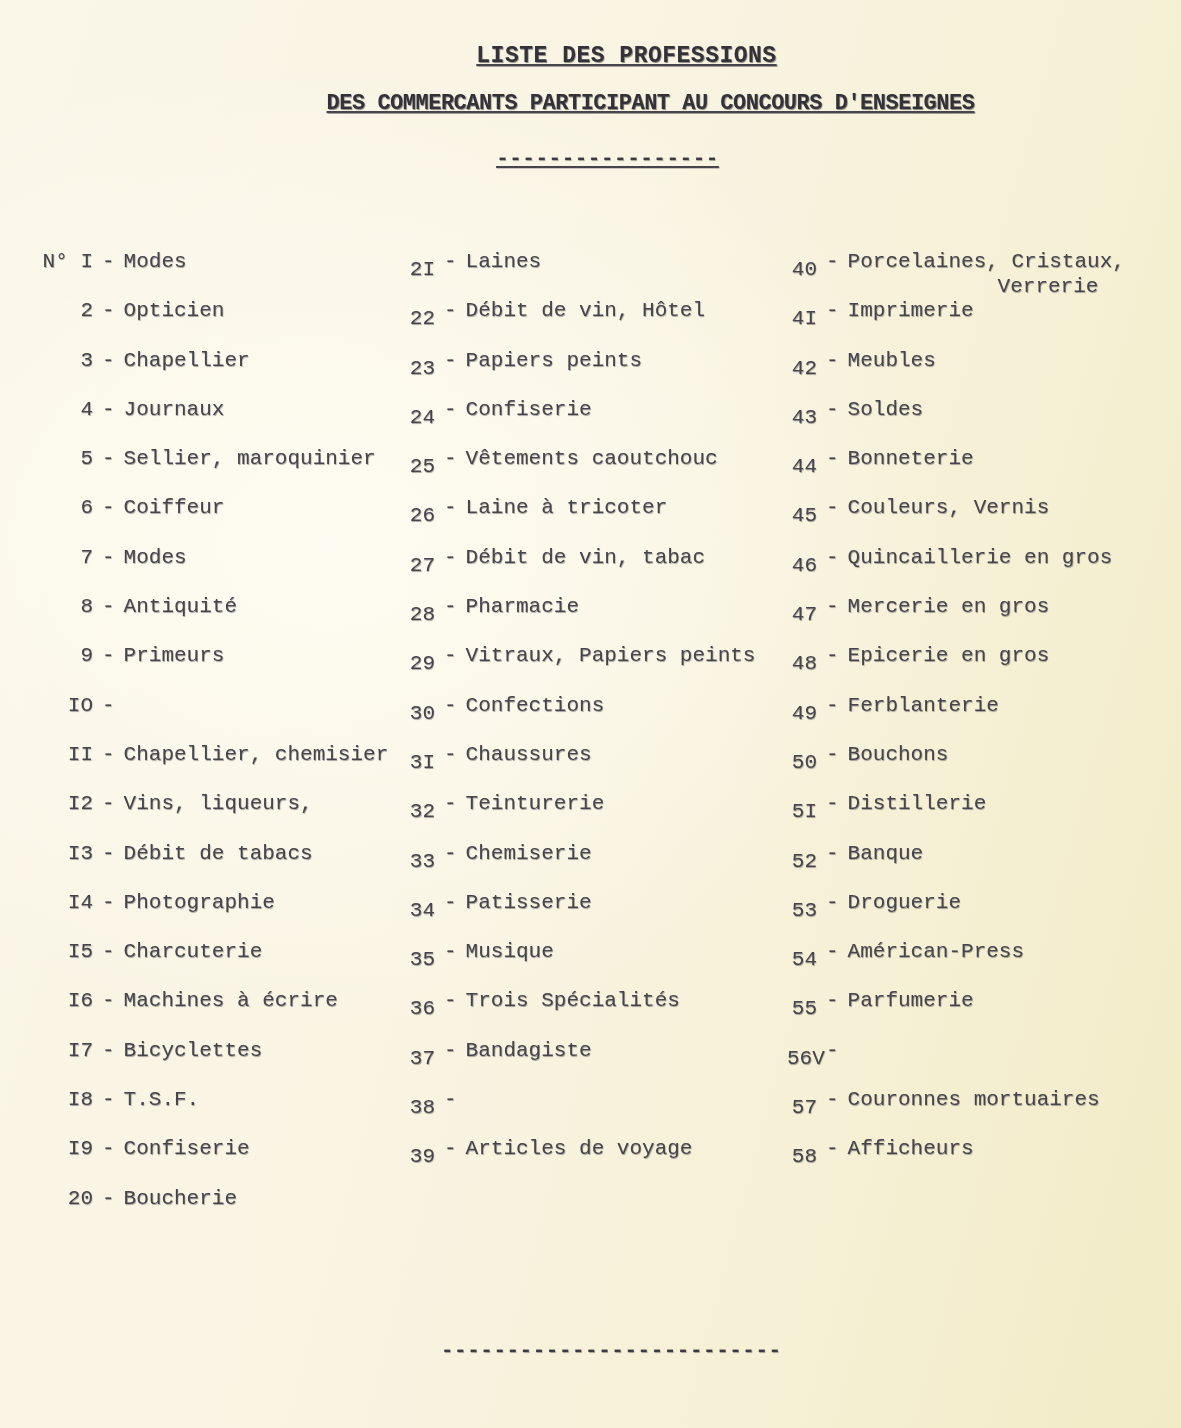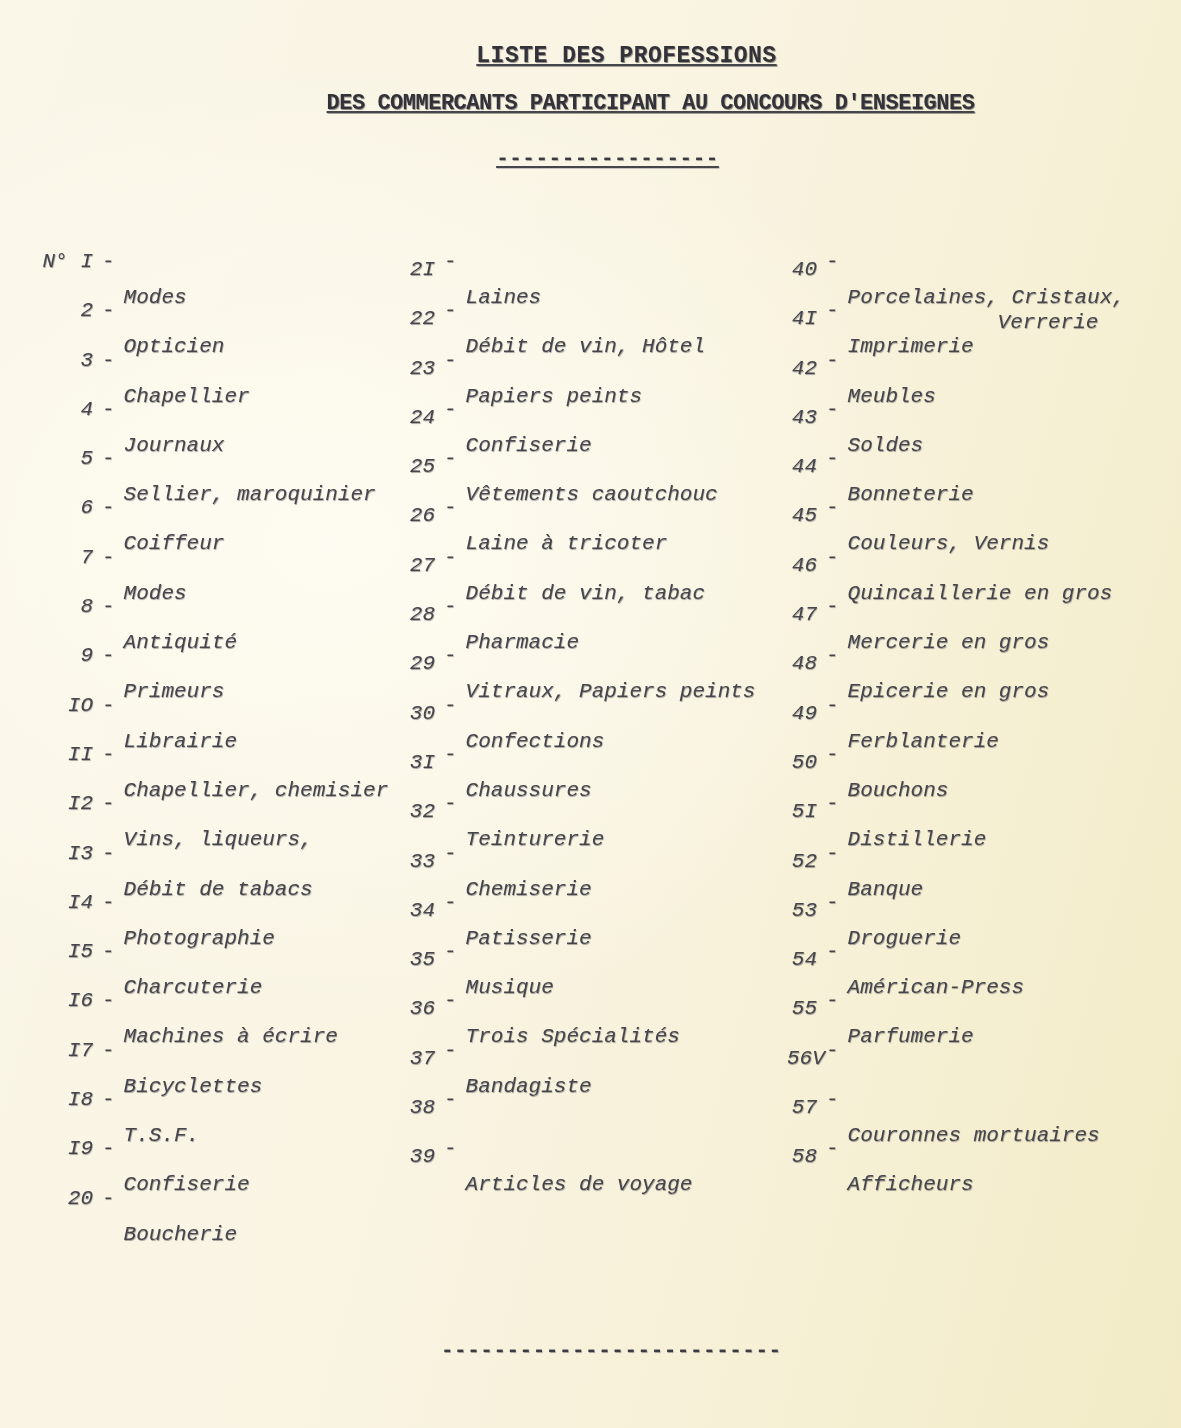--- a/index.html
+++ b/index.html
@@ -66,27 +66,26 @@
   }
   .col { flex: 0 0 auto; }
   .col-1 { width: 370px; }
   .col-2 { width: 382px; }
   .col-3 { width: 394px; }
   .row {
     display: flex;
     align-items: flex-start;
     height: 49.3px;
     white-space: pre;
-    font-style: italic;
   }
   .num { text-align: right; flex: 0 0 auto; }
   .col-1 .num { width: 58px; }
   .col-2 .num, .col-3 .num { width: 30px; margin-top: 8px; }
   .dash { padding: 0 9px; flex: 0 0 auto; }
-  .labelwrap { flex: 1 1 auto; margin-top: 36px; }
+  .labelwrap { flex: 1 1 auto; }
   .line2 { padding-left: 150px; }
 </style>
 </head>
 <body>
 
 <div class="paper">
   <div class="header">
     <div class="title">LISTE DES PROFESSIONS</div>
     <div class="subtitle">DES COMMERCANTS PARTICIPANT AU CONCOURS D'ENSEIGNES</div>
     <div class="sep sep-top">-----------------</div>
@@ -96,21 +95,21 @@
     <div class="col col-1">
         <div class="row"><span class="num">N° I</span><span class="dash">-</span><span class="labelwrap"><div class="line1">Modes</div></span></div>
         <div class="row"><span class="num">2</span><span class="dash">-</span><span class="labelwrap"><div class="line1">Opticien</div></span></div>
         <div class="row"><span class="num">3</span><span class="dash">-</span><span class="labelwrap"><div class="line1">Chapellier</div></span></div>
         <div class="row"><span class="num">4</span><span class="dash">-</span><span class="labelwrap"><div class="line1">Journaux</div></span></div>
         <div class="row"><span class="num">5</span><span class="dash">-</span><span class="labelwrap"><div class="line1">Sellier, maroquinier</div></span></div>
         <div class="row"><span class="num">6</span><span class="dash">-</span><span class="labelwrap"><div class="line1">Coiffeur</div></span></div>
         <div class="row"><span class="num">7</span><span class="dash">-</span><span class="labelwrap"><div class="line1">Modes</div></span></div>
         <div class="row"><span class="num">8</span><span class="dash">-</span><span class="labelwrap"><div class="line1">Antiquité</div></span></div>
         <div class="row"><span class="num">9</span><span class="dash">-</span><span class="labelwrap"><div class="line1">Primeurs</div></span></div>
-        <div class="row"><span class="num">IO</span><span class="dash">-</span><span class="labelwrap"><div class="line1">Librairie</div></span></div>
+        <div class="row"><span class="num">IO</span><span class="dash">-</span></div>
         <div class="row"><span class="num">II</span><span class="dash">-</span><span class="labelwrap"><div class="line1">Chapellier, chemisier</div></span></div>
         <div class="row"><span class="num">I2</span><span class="dash">-</span><span class="labelwrap"><div class="line1">Vins, liqueurs,</div></span></div>
         <div class="row"><span class="num">I3</span><span class="dash">-</span><span class="labelwrap"><div class="line1">Débit de tabacs</div></span></div>
         <div class="row"><span class="num">I4</span><span class="dash">-</span><span class="labelwrap"><div class="line1">Photographie</div></span></div>
         <div class="row"><span class="num">I5</span><span class="dash">-</span><span class="labelwrap"><div class="line1">Charcuterie</div></span></div>
         <div class="row"><span class="num">I6</span><span class="dash">-</span><span class="labelwrap"><div class="line1">Machines à écrire</div></span></div>
         <div class="row"><span class="num">I7</span><span class="dash">-</span><span class="labelwrap"><div class="line1">Bicyclettes</div></span></div>
         <div class="row"><span class="num">I8</span><span class="dash">-</span><span class="labelwrap"><div class="line1">T.S.F.</div></span></div>
         <div class="row"><span class="num">I9</span><span class="dash">-</span><span class="labelwrap"><div class="line1">Confiserie</div></span></div>
         <div class="row"><span class="num">20</span><span class="dash">-</span><span class="labelwrap"><div class="line1">Boucherie</div></span></div>

